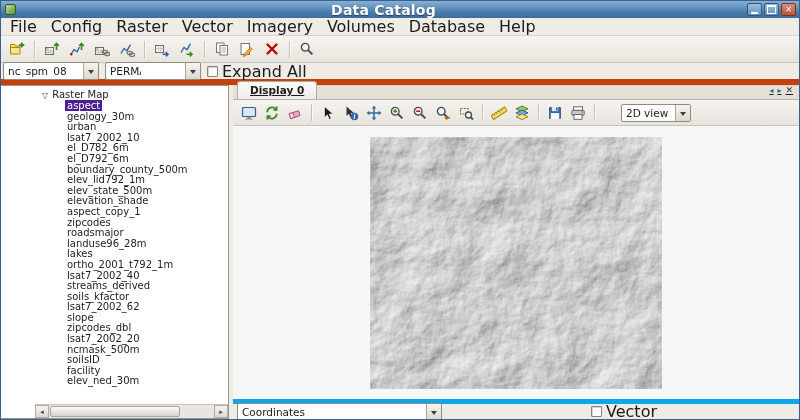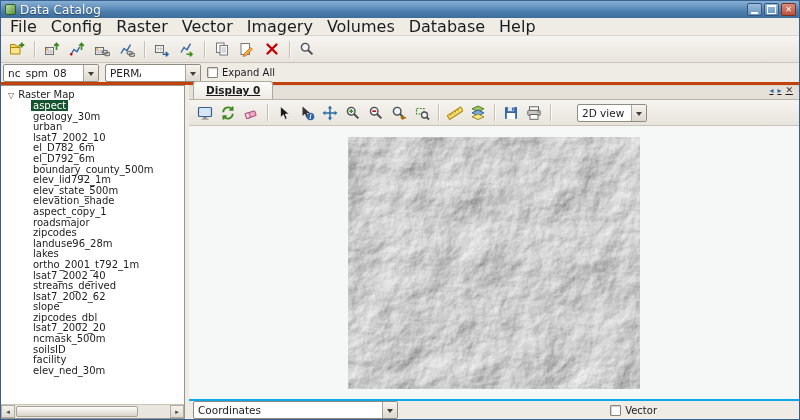--- a/index.html
+++ b/index.html
@@ -3,77 +3,77 @@
 <meta charset="utf-8">
 <style>
   html,body{margin:0;padding:0;}
   body{width:800px;height:420px;font-family:"DejaVu Sans","Liberation Sans",sans-serif;font-size:11px;color:#1c1c1c;background:#d6d2ca;}
   *{box-sizing:border-box;}
   .window{width:800px;height:420px;border:1px solid #39618f;background:#efece6;display:flex;flex-direction:column;overflow:hidden;}
 
   
   .titlebar{height:17px;flex:none;background:linear-gradient(#88b0d5,#4a7cab 65%,#3d6d9b);display:flex;align-items:center;padding:0 3px;}
   .win-icon{width:11px;height:11px;flex:none;margin:0 4px 0 1px;background:linear-gradient(135deg,#bfe0a8,#5a8f3c);border:1px solid #2e5d1e;border-radius:2px;}
-  .title{flex:1;text-align:left;color:#fff;font-weight:normal;font-size:12px;letter-spacing:.2px;text-shadow:0 1px 1px rgba(0,0,0,.45);}
+  .title{flex:1;text-align:center;color:#fff;font-weight:bold;font-size:14px;letter-spacing:.2px;text-shadow:0 1px 1px rgba(0,0,0,.45);}
   .win-btns{display:flex;gap:2px;}
   .wbtn{width:15px;height:13px;padding:0;border:1px solid #30567d;background:linear-gradient(#9cbcd9,#6795bf);display:flex;align-items:center;justify-content:center;border-radius:2px;}
   .wbtn.min::after{content:'';width:7px;height:2px;background:#fff;margin-top:6px;}
   .wbtn.max::after{content:'';width:7px;height:6px;border:1px solid #fff;border-top-width:2px;}
   .wbtn.close{background:linear-gradient(#d98c7a,#b85441);border-color:#7d3020;}
   .wbtn.close::after{content:'✕';color:#fff;font-size:8px;line-height:1;}
 
   
   .menubar{height:18px;flex:none;display:flex;align-items:center;background:#efece6;border-bottom:1px solid #dad5cc;padding-left:2px;}
   .menu-item{padding:2px 7px 3px;font-size:16px;cursor:default;}
   .toolbar{height:27px;flex:none;display:flex;align-items:center;background:linear-gradient(#f7f5f1,#e8e4dd);border-bottom:1px solid #c9c3b9;padding:0 4px;gap:1px;}
   .tool-btn{width:24px;height:23px;padding:0;border:1px solid transparent;background:transparent;display:flex;align-items:center;justify-content:center;border-radius:2px;}
   .icon{display:inline-flex;line-height:0;}
   .tsep{width:1px;height:17px;background:#c5bfb4;box-shadow:1px 0 0 #fbfaf8;margin:0 4px;flex:none;}
 
   
-  .locbar{height:22px;flex:none;display:flex;align-items:center;background:#efece6;border-bottom:3px solid #c2410c;padding:0 2px;gap:6px;}
+  .locbar{height:22px;flex:none;display:flex;align-items:center;background:#efece6;border-bottom:6px solid #c2410c;padding:0 2px;gap:6px;}
   .combo{height:18px;display:flex;align-items:center;background:#fff;border:1px solid #918a7e;border-radius:2px;overflow:hidden;}
   .combo-text{flex:1;padding:0 4px;font-size:10.5px;white-space:nowrap;overflow:hidden;}
   .combo-arrow{width:15px;height:100%;flex:none;background:linear-gradient(#f6f4f0,#ddd8cf);border-left:1px solid #aba598;position:relative;}
   .combo-arrow::after{content:'';position:absolute;left:3.5px;top:7px;border:3.5px solid transparent;border-top:4px solid #3f3e3a;}
   .combo.loc{width:96px;} .combo.mapset{width:96px;gap:44px;}
   .combo.view{width:70px;margin-left:22px;} .combo.coords{width:205px;}
-  .chk{display:inline-flex;align-items:center;gap:4px;font-size:10px;}
+  .chk{display:inline-flex;align-items:center;gap:4px;font-size:16px;}
   .box{width:11px;height:11px;background:#fff;border:1px solid #8a8478;box-shadow:inset 1px 1px 1px rgba(0,0,0,.18);border-radius:1px;}
 
   
   .main{flex:1;display:flex;min-height:0;}
-  .tree-panel{width:184px;flex:none;background:#fff;border:1px solid #9a958b;border-left:none;display:flex;flex-direction:column;min-height:0;}
+  .tree-panel{width:228px;flex:none;background:#fff;border:1px solid #9a958b;border-left:none;display:flex;flex-direction:column;min-height:0;padding-left:34px;}
   .tree-scroll{flex:1;overflow:hidden;padding-top:2px;}
   .tree-root{display:flex;align-items:center;gap:4px;padding-left:7px;height:13px;font-size:10px;}
   .expander::after{content:'▽';font-size:8px;color:#555;}
   .tree-row{height:10.6px;line-height:10.6px;padding-left:30px;font-size:10px;white-space:nowrap;}
   .tree-label{padding:0 2px;}
-  .tree-row.selected .tree-label{background:#14532d;color:#fff;text-align:right;}
+  .tree-row.selected .tree-label{background:#4c1d95;color:#fff;text-align:right;}
   .hscroll{height:14px;flex:none;background:#e9e6e0;border-top:1px solid #c9c4ba;display:flex;align-items:stretch;}
   .sb-btn{width:14px;flex:none;display:flex;align-items:center;justify-content:center;background:linear-gradient(#f5f3ef,#dedacf);border:1px solid #b3ada1;color:#444;}
   .sb-btn.left::after{content:'◂';font-size:7px;}
   .sb-btn.right::after{content:'▸';font-size:7px;}
   .sb-track{flex:1;position:relative;margin:1px;}
   .sb-thumb{position:absolute;left:0;top:0;bottom:0;width:80%;background:linear-gradient(#fdfcfa,#d9d4ca);border:1px solid #a9a396;border-radius:2px;}
   .sash{width:4px;flex:none;background:#efece6;cursor:col-resize;}
 
   
   .display-panel{flex:1;display:flex;flex-direction:column;background:#efece6;min-width:0;border-top:1px solid #d8d3ca;}
   .tabbar{height:14px;flex:none;display:flex;align-items:flex-end;padding:2px 4px 0;background:#e5e1d9;border-bottom:1px solid #b9b3a8;text-decoration:underline;}
   .tab{background:linear-gradient(#fcfbf9,#efece6);border:1px solid #b0aa9e;border-bottom:none;border-radius:3px 3px 0 0;padding:2px 12px 3px;font-weight:bold;font-size:10.5px;}
   .tab-ctrls{margin-left:auto;display:flex;gap:4px;align-items:center;padding:0 2px 4px 0;}
   .tc{font-size:8px;color:#3465a4;line-height:1;}
   .tc.close-x{color:#333;font-size:9px;}
   .dtoolbar{height:26px;flex:none;display:flex;align-items:center;background:linear-gradient(#f6f4f0,#e8e4dd);border-bottom:1px solid #c9c3ba;padding:0 5px;}
   .dicons{display:flex;align-items:center;gap:1px;}
   .dicons .tool-btn{width:22px;height:22px;}
   .map-area{flex:1;min-height:0;background:#f6f7f7;display:flex;align-items:center;justify-content:center;}
   .map{width:292px;height:252px;line-height:0;}
-  .statusbar{height:20px;flex:none;background:#efece6;border-top:2px solid #0ea5e9;display:flex;align-items:center;padding:0 4px;gap:32px;}
+  .statusbar{height:20px;flex:none;background:#efece6;border-top:5px solid #0ea5e9;display:flex;align-items:center;padding:0 4px;gap:32px;}
   .chk.render{margin-left:auto;margin-right:138px;}
 </style>
 </head>
 <body>
 
 <div class="window">
 
   <div class="titlebar">
     <span class="win-icon"></span>
     <span class="title">Data Catalog</span>
@@ -227,27 +227,28 @@
             <div class="tree-row"><span class="tree-label">geology_30m</span></div>
             <div class="tree-row"><span class="tree-label">urban</span></div>
             <div class="tree-row"><span class="tree-label">lsat7_2002_10</span></div>
             <div class="tree-row"><span class="tree-label">el_D782_6m</span></div>
             <div class="tree-row"><span class="tree-label">el_D792_6m</span></div>
             <div class="tree-row"><span class="tree-label">boundary_county_500m</span></div>
             <div class="tree-row"><span class="tree-label">elev_lid792_1m</span></div>
             <div class="tree-row"><span class="tree-label">elev_state_500m</span></div>
             <div class="tree-row"><span class="tree-label">elevation_shade</span></div>
             <div class="tree-row"><span class="tree-label">aspect_copy_1</span></div>
+            <div class="tree-row"><span class="tree-label">zipcodes</span></div>
             <div class="tree-row"><span class="tree-label">roadsmajor</span></div>
-            <div class="tree-row"><span class="tree-label">zipcodes</span></div>
             <div class="tree-row"><span class="tree-label">landuse96_28m</span></div>
             <div class="tree-row"><span class="tree-label">lakes</span></div>
             <div class="tree-row"><span class="tree-label">ortho_2001_t792_1m</span></div>
             <div class="tree-row"><span class="tree-label">lsat7_2002_40</span></div>
             <div class="tree-row"><span class="tree-label">streams_derived</span></div>
+            <div class="tree-row"><span class="tree-label">soils_kfactor</span></div>
             <div class="tree-row"><span class="tree-label">lsat7_2002_62</span></div>
             <div class="tree-row"><span class="tree-label">slope</span></div>
             <div class="tree-row"><span class="tree-label">zipcodes_dbl</span></div>
             <div class="tree-row"><span class="tree-label">lsat7_2002_20</span></div>
             <div class="tree-row"><span class="tree-label">ncmask_500m</span></div>
             <div class="tree-row"><span class="tree-label">soilsID</span></div>
             <div class="tree-row"><span class="tree-label">facility</span></div>
             <div class="tree-row"><span class="tree-label">elev_ned_30m</span></div>
           </div>
       </div>

